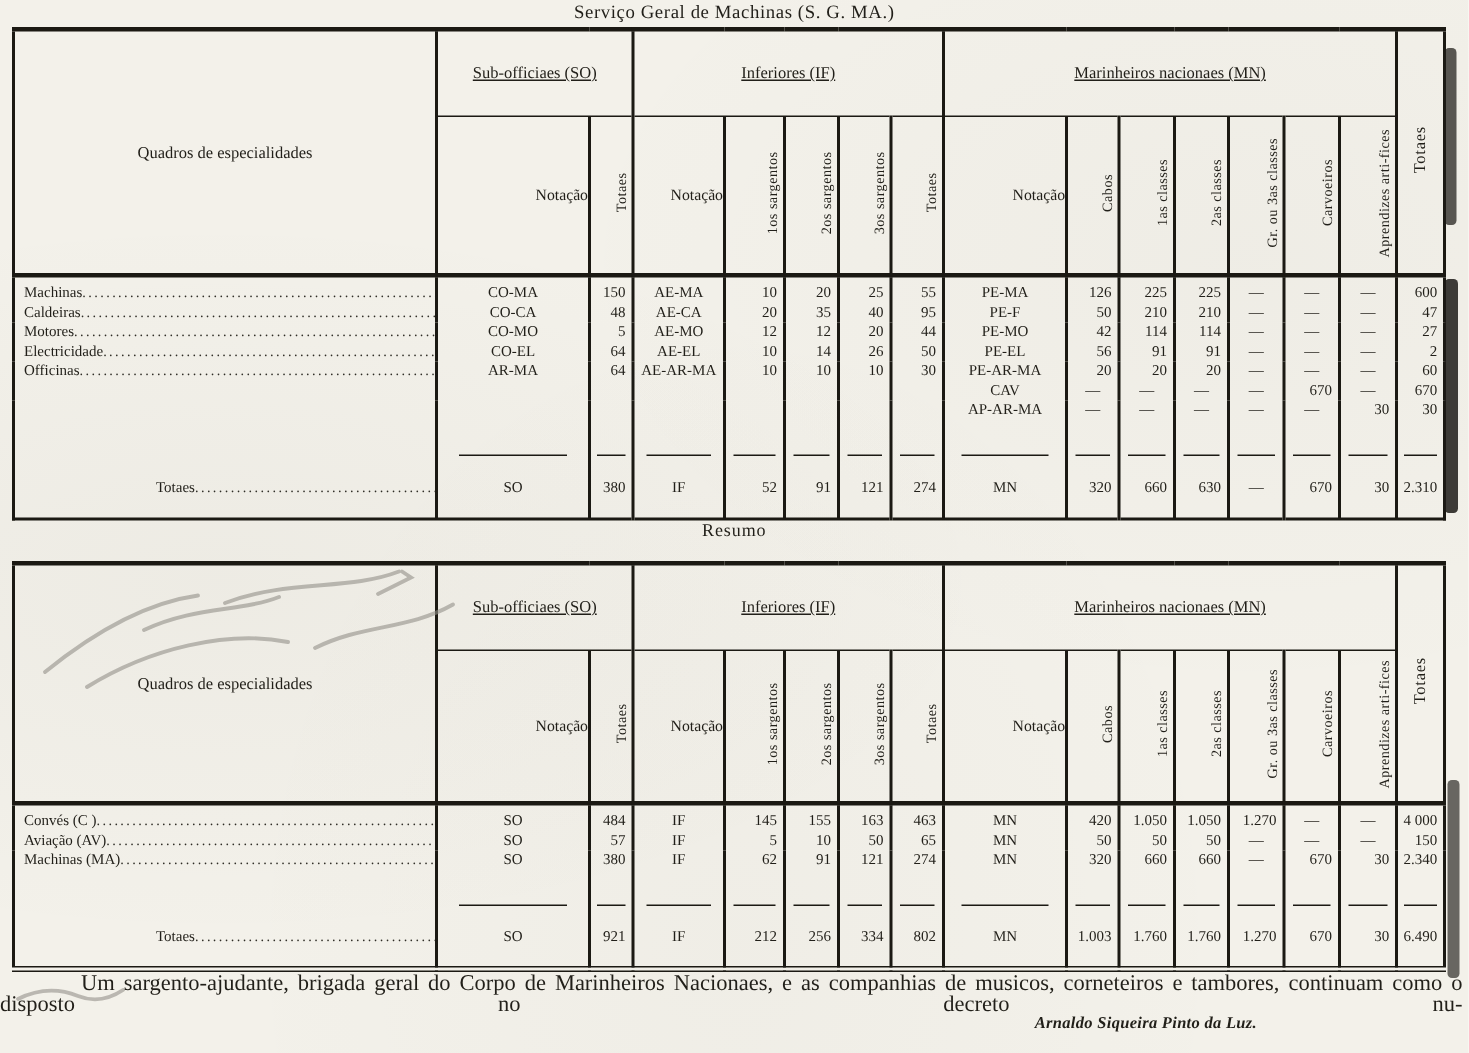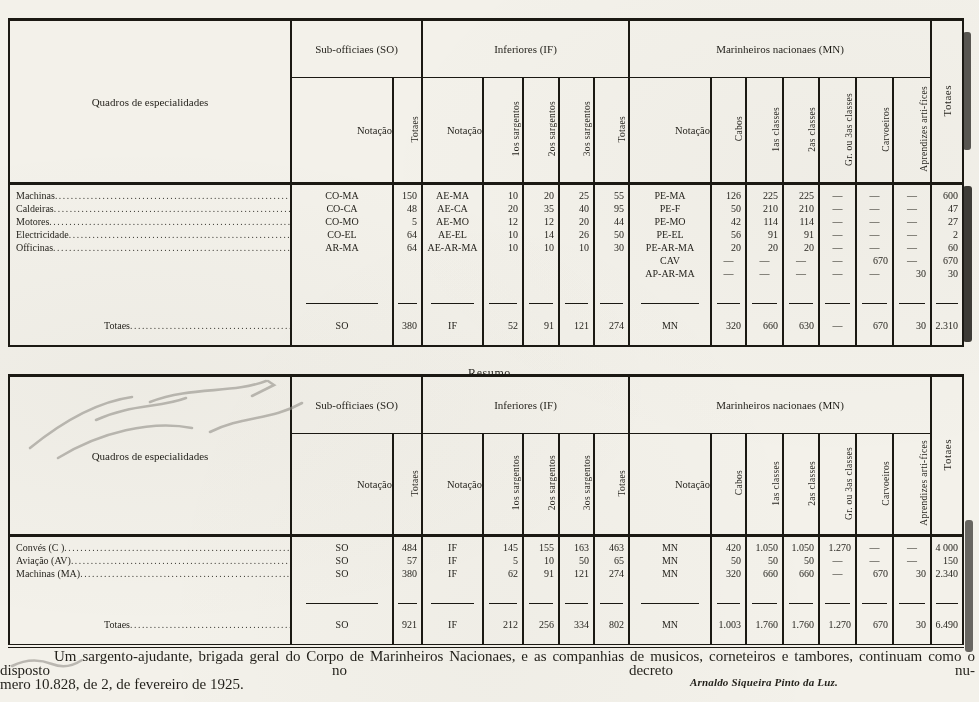--- a/index.html
+++ b/index.html
@@ -9,33 +9,33 @@
       radial-gradient(ellipse at 15% 55%, rgba(60,55,40,.03), transparent 45%),
       radial-gradient(ellipse at 85% 25%, rgba(60,55,40,.025), transparent 40%),
       radial-gradient(ellipse at 50% 90%, rgba(60,55,40,.02), transparent 50%),
       #f3f1ea;
     font-family:"Liberation Serif", serif;
     color:#211f19;
   }
   .doc-title{position:absolute;top:1px;left:0;width:100%;text-align:center;
     font-size:12.5px;letter-spacing:.4px;}
   .resumo-title{position:absolute;top:346px;left:0;width:100%;text-align:center;
-    font-size:12px;letter-spacing:.6px;margin-top:20px;}
+    font-size:12px;letter-spacing:.6px;}
 
   table.sheet{position:absolute;left:8px;width:954px;border-collapse:collapse;
     table-layout:fixed;border:2.5px solid #1b1913;border-top-width:3.5px;}
   #table1{top:18px;}
   #table2{top:374px;border-bottom:4px double #1b1913;}
 
   th,td{margin:0;padding:0;border:0 solid #1b1913;overflow:hidden;}
   th{font-weight:normal;}
   .bl{border-left-width:2px;}
   thead{border-bottom:3px solid #1b1913;}
   thead tr.grp th{height:56px;font-size:11px;text-align:center;}
-  thead tr.grp th.gline{border-bottom:1.8px solid #1b1913;}
+  thead tr.grp th.gline{border-bottom:1.8px solid #1b1913;text-decoration:underline;}
   #table2 thead tr.sub th{height:100px;}
   thead tr.sub th{height:104px;font-size:10.5px;text-align:right;vertical-align:middle;}
   th.corner{vertical-align:middle;text-align:center;font-size:11px;}
   .v{writing-mode:vertical-rl;transform:rotate(180deg);display:inline-block;
      font-size:9.5px;line-height:1.15;max-height:98px;letter-spacing:.3px;}
   .v.big{font-size:11px;letter-spacing:.5px;}
 
   tbody.bdy tr{height:13px;}
   tbody.bdy tr:first-child td{padding-top:5px;}
   td{font-size:10px;line-height:12px;vertical-align:middle;}
@@ -61,20 +61,21 @@
     font-weight:bold;font-style:italic;letter-spacing:.2px;}
 
   .edge-strip{position:absolute;background:#1e1c18;border-radius:3px;filter:blur(.4px);}
   .scribbles{position:absolute;top:0;left:0;pointer-events:none;}
 </style>
 </head>
 <body>
 
 <div class="page">
 
+  <div class="doc-title">Serviço Geral de Machinas (S. G. MA.)</div>
 
   <table class="sheet" id="table1">
     <colgroup>
       <col style="width:282px">
         <col style="width:102px">
         <col style="width:29px">
       <col style="width:61px">
         <col style="width:40px">
         <col style="width:36px">
       <col style="width:35px">
@@ -579,17 +580,16 @@
       <path d="M252 396 l 22 -11 m -6 -4 l 6 4 l -8 4"></path>
       <path d="M12 666 q 20 -10 40 -2 q 15 6 30 -4"></path>
     </g>
   </svg>
   <div class="edge-strip" style="left:963px;top:32px;width:8px;height:118px;opacity:.72;"></div>
   <div class="edge-strip" style="left:963px;top:186px;width:9px;height:156px;opacity:.85;"></div>
   <div class="edge-strip" style="left:965px;top:520px;width:8px;height:132px;opacity:.65;"></div>
 
   <div class="footnote">
     <div class="fl1">Um sargento-ajudante, brigada geral do Corpo de Marinheiros Nacionaes, e as companhias de musicos, corneteiros e tambores, continuam como o disposto no decreto nu-</div>
-    <div class="fl2">mero 10.828, de 2, de fevereiro de 1925.</div>
   </div>
   <div class="signature">Arnaldo Siqueira Pinto da Luz.</div>
 
 </div>
 
 </body></html>

